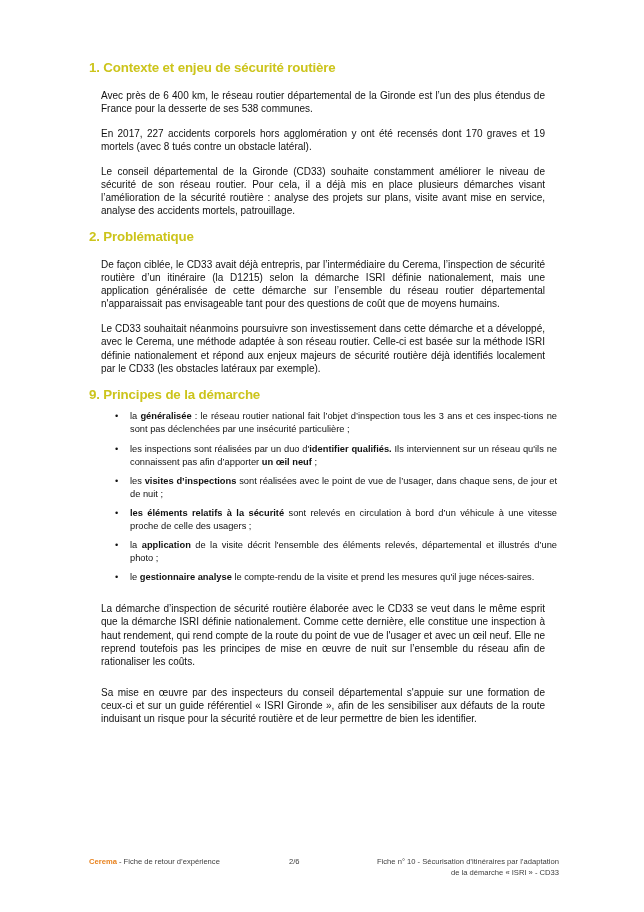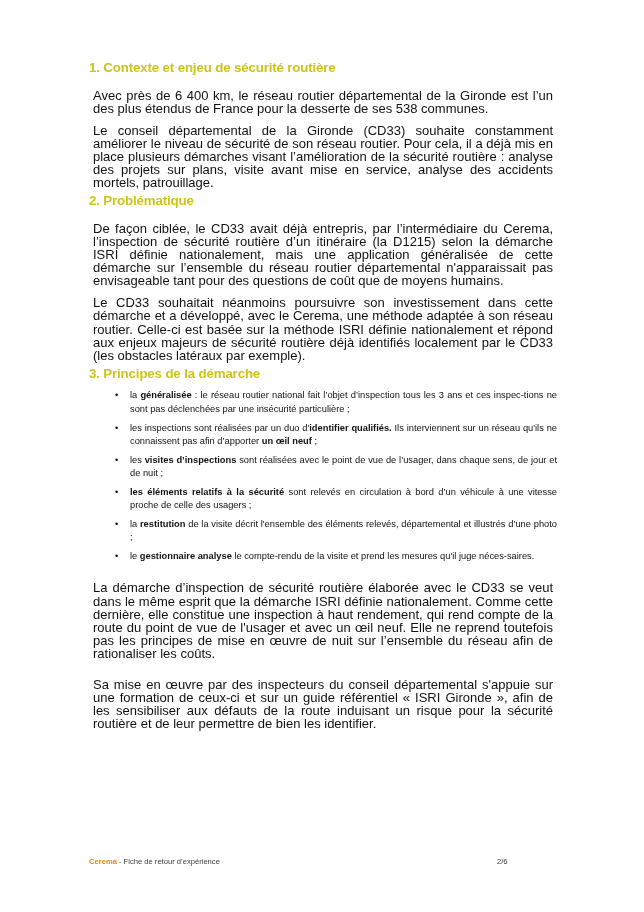--- a/index.html
+++ b/index.html
@@ -40,24 +40,24 @@
     padding: 0;
     line-height: 1.25;
     letter-spacing: -0.15px;
   }
 
   .sec-1 { margin-top: 4px; }
   .sec-2 { margin-top: 23px; }
   .sec-3 { margin-top: 22px; }
 
   p.body-text {
-    font-size: 13px;
+    font-size: 10px;
     line-height: 13.1px;
     text-align: justify;
-    margin: 4px;
+    margin: 12px;
     padding: 0;
     color: #111111;
     -webkit-hyphens: none;
     hyphens: none;
   }
 
   p.gap-after-heading { margin-top: 12px; }
   p.gap-para { margin-top: 9px; }
   p.gap-big { margin-top: 18px; }
 
@@ -124,60 +124,65 @@
 </style>
 </head>
 <body>
 
 <div class="page">
 
   <div class="content">
 
     <h2 class="section-heading sec-1">1. Contexte et enjeu de sécurité routière</h2>
     <p class="body-text gap-after-heading">Avec près de 6 400 km, le réseau routier départemental de la Gironde est l’un des plus étendus de France pour la desserte de ses 538 communes.</p>
+    <p class="body-text gap-para">En 2017, 227 accidents corporels hors agglomération y ont été recensés dont 170 graves et 19 mortels (avec 8 tués contre un obstacle latéral).</p>
     <p class="body-text gap-para">Le conseil départemental de la Gironde (CD33) souhaite constamment améliorer le niveau de sécurité de son réseau routier. Pour cela, il a déjà mis en place plusieurs démarches visant l’amélioration de la sécurité routière : analyse des projets sur plans, visite avant mise en service, analyse des accidents mortels, patrouillage.</p>
 
     <h2 class="section-heading sec-2">2. Problématique</h2>
     <p class="body-text gap-after-heading">De façon ciblée, le CD33 avait déjà entrepris, par l’intermédiaire du Cerema, l’inspection de sécurité routière d’un itinéraire (la D1215) selon la démarche ISRI définie nationalement, mais une application généralisée de cette démarche sur l’ensemble du réseau routier départemental n'apparaissait pas envisageable tant pour des questions de coût que de moyens humains.</p>
     <p class="body-text gap-para">Le CD33 souhaitait néanmoins poursuivre son investissement dans cette démarche et a développé, avec le Cerema, une méthode adaptée à son réseau routier. Celle-ci est basée sur la méthode ISRI définie nationalement et répond aux enjeux majeurs de sécurité routière déjà identifiés localement par le CD33 (les obstacles latéraux par exemple).</p>
 
-    <h2 class="section-heading sec-3">3. Principes de la démarche</h2>
+    <h2 class="section-heading sec-3">9. Principes de la démarche</h2>
 
     <ul class="principles" id="principles-list">
         <li>
           <span class="bullet-dot">•</span>
           <span class="li-text"><span>la </span><b>généralisée</b><span> : le réseau routier national fait l’objet d’inspection tous les 3 ans et ces inspec-tions ne sont pas déclenchées par une insécurité particulière ;</span></span>
         </li>
         <li>
           <span class="bullet-dot">•</span>
           <span class="li-text"><span>les inspections sont réalisées par un duo d'</span><b>identifier qualifiés.</b><span> Ils interviennent sur un réseau qu'ils ne connaissent pas afin d’apporter </span><b>un œil neuf</b><span> ;</span></span>
         </li>
         <li>
           <span class="bullet-dot">•</span>
           <span class="li-text"><span>les </span><b>visites d’inspections</b><span> sont réalisées avec le point de vue de l’usager, dans chaque sens, de jour et de nuit ;</span></span>
         </li>
         <li>
           <span class="bullet-dot">•</span>
           <span class="li-text"><b>les éléments relatifs à la sécurité</b><span> sont relevés en circulation à bord d’un véhicule à une vitesse proche de celle des usagers ;</span></span>
         </li>
         <li>
           <span class="bullet-dot">•</span>
-          <span class="li-text"><span>la </span><b>restitution</b><span> de la visite décrit l'ensemble des éléments relevés, départemental et illustrés d’une photo ;</span></span>
+          <span class="li-text"><span>la </span><b>application</b><span> de la visite décrit l'ensemble des éléments relevés, départemental et illustrés d’une photo ;</span></span>
         </li>
         <li>
           <span class="bullet-dot">•</span>
           <span class="li-text"><span>le </span><b>gestionnaire analyse</b><span> le compte-rendu de la visite et prend les mesures qu'il juge néces-saires.</span></span>
         </li>
       </ul>
 
     <p class="body-text gap-big">La démarche d’inspection de sécurité routière élaborée avec le CD33 se veut dans le même esprit que la démarche ISRI définie nationalement. Comme cette dernière, elle constitue une inspection à haut rendement, qui rend compte de la route du point de vue de l'usager et avec un œil neuf. Elle ne reprend toutefois pas les principes de mise en œuvre de nuit sur l’ensemble du réseau afin de rationaliser les coûts.</p>
     <p class="body-text gap-big">Sa mise en œuvre par des inspecteurs du conseil départemental s'appuie sur une formation de ceux-ci et sur un guide référentiel « ISRI Gironde », afin de les sensibiliser aux défauts de la route induisant un risque pour la sécurité routière et de leur permettre de bien les identifier.</p>
 
   </div>
 
   <div class="footer">
     <div class="footer-row">
       <div class="footer-left"><span class="footer-brand">Cerema</span><span> - Fiche de retour d’expérience</span></div>
       <div class="footer-page">2/6</div>
+      <div class="footer-right">
+        <span class="fr-line">Fiche n° 10 - Sécurisation d’itinéraires par l’adaptation</span>
+        <span class="fr-line">de la démarche « ISRI » - CD33</span>
+      </div>
     </div>
   </div>
 
 </div>
 
 </body></html>

